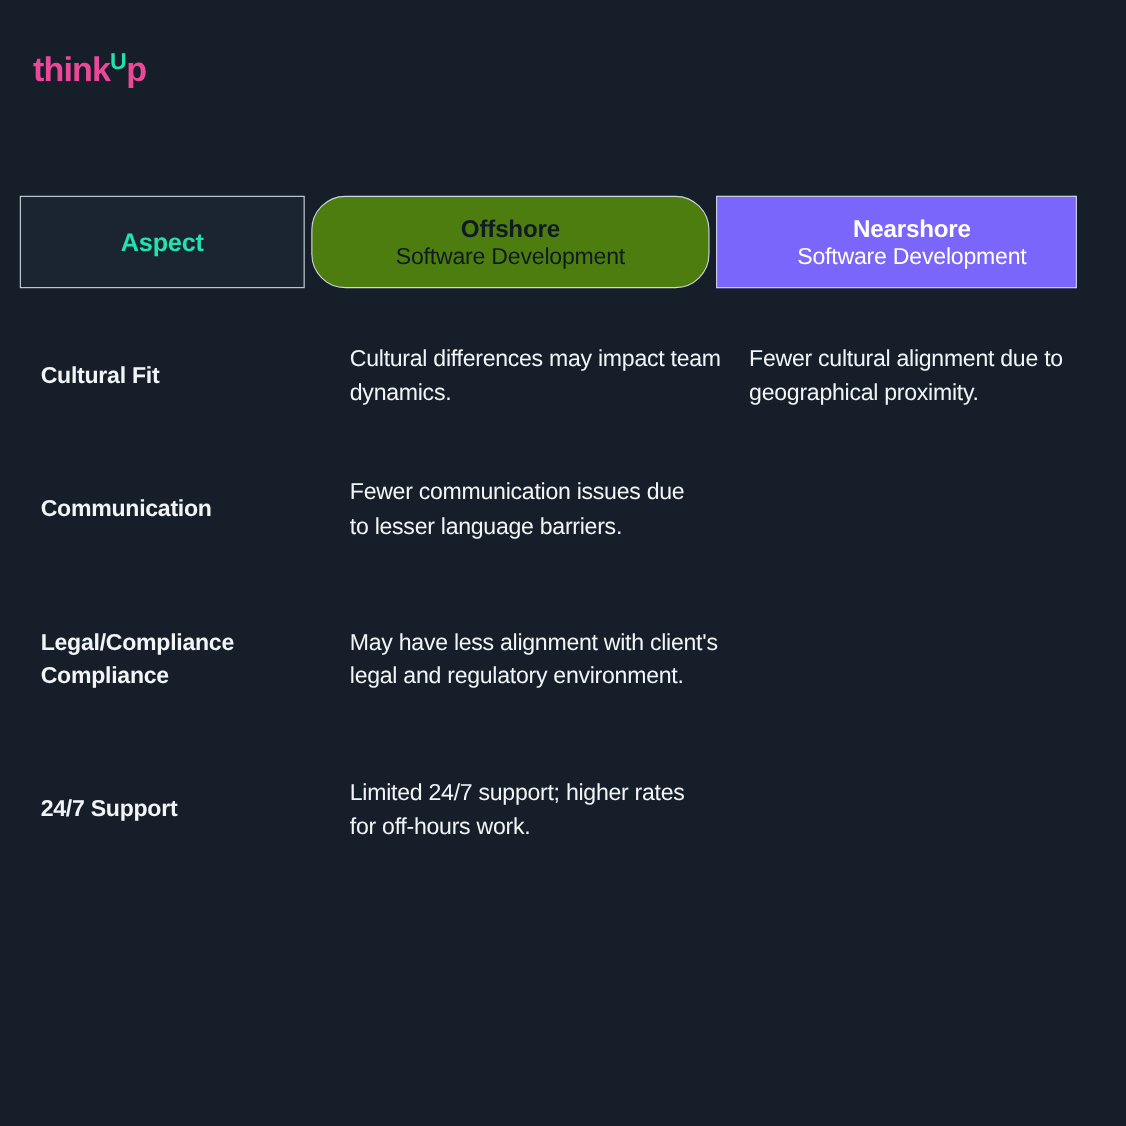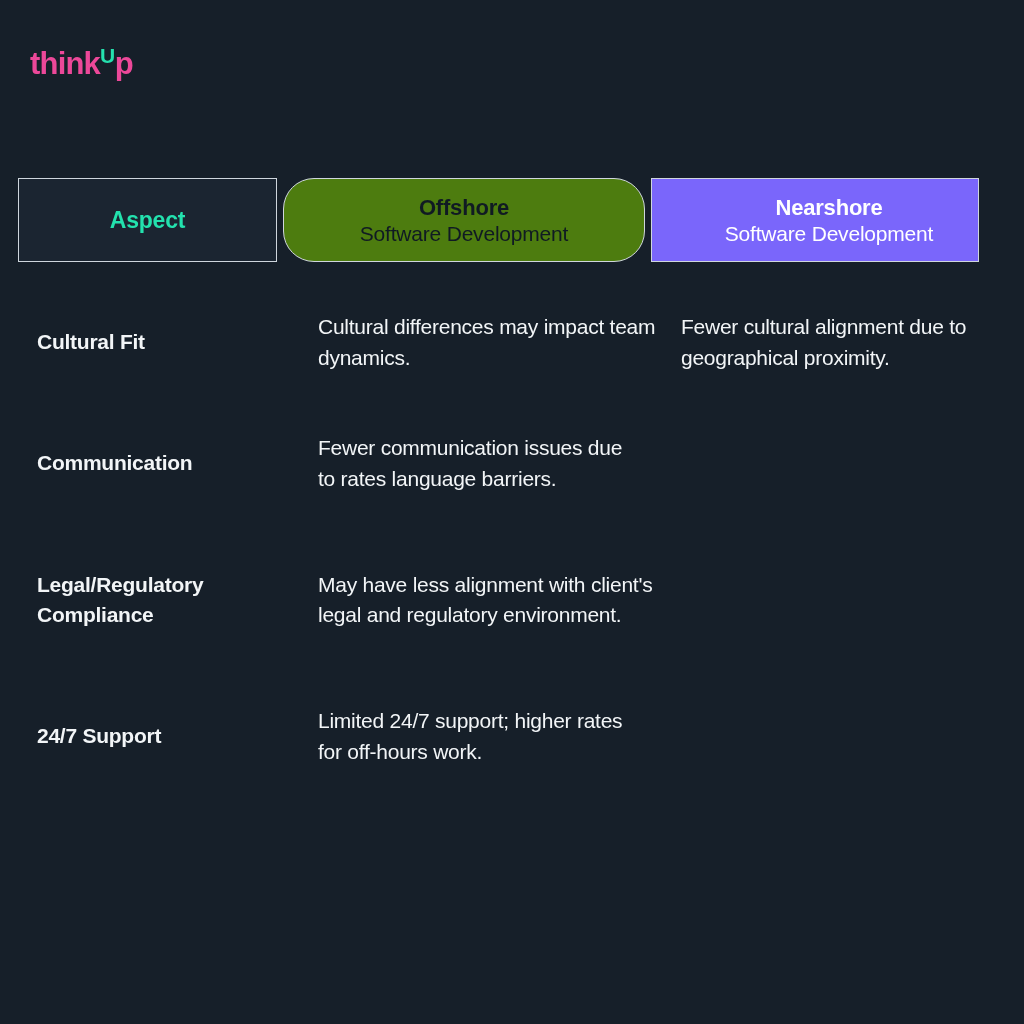--- a/index.html
+++ b/index.html
@@ -185,24 +185,24 @@
     </div>
 
     <div class="body-rows" id="body-rows">
         <div class="row" style="height: 121px;">
           <div class="cell cell-aspect">Cultural Fit</div>
           <div class="cell cell-offshore">Cultural differences may impact team dynamics.</div>
           <div class="cell cell-nearshore">Fewer cultural alignment due to geographical proximity.</div>
         </div>
         <div class="row" style="height: 121px;">
           <div class="cell cell-aspect">Communication</div>
-          <div class="cell cell-nearshore">Fewer communication issues due to rates language barriers.</div>
+          <div class="cell cell-nearshore">Fewer communication issues due to lesser language barriers.</div>
         </div>
         <div class="row" style="height: 152px;">
-          <div class="cell cell-aspect">Legal/Regulatory Compliance</div>
+          <div class="cell cell-aspect">Legal/Compliance Compliance</div>
           <div class="cell cell-offshore">May have less alignment with client's legal and regulatory environment.</div>
         </div>
         <div class="row" style="height: 121px;">
           <div class="cell cell-aspect">24/7 Support</div>
           <div class="cell cell-nearshore">Limited 24/7 support; higher rates for off-hours work.</div>
         </div>
       </div>
 
   </div>
 

